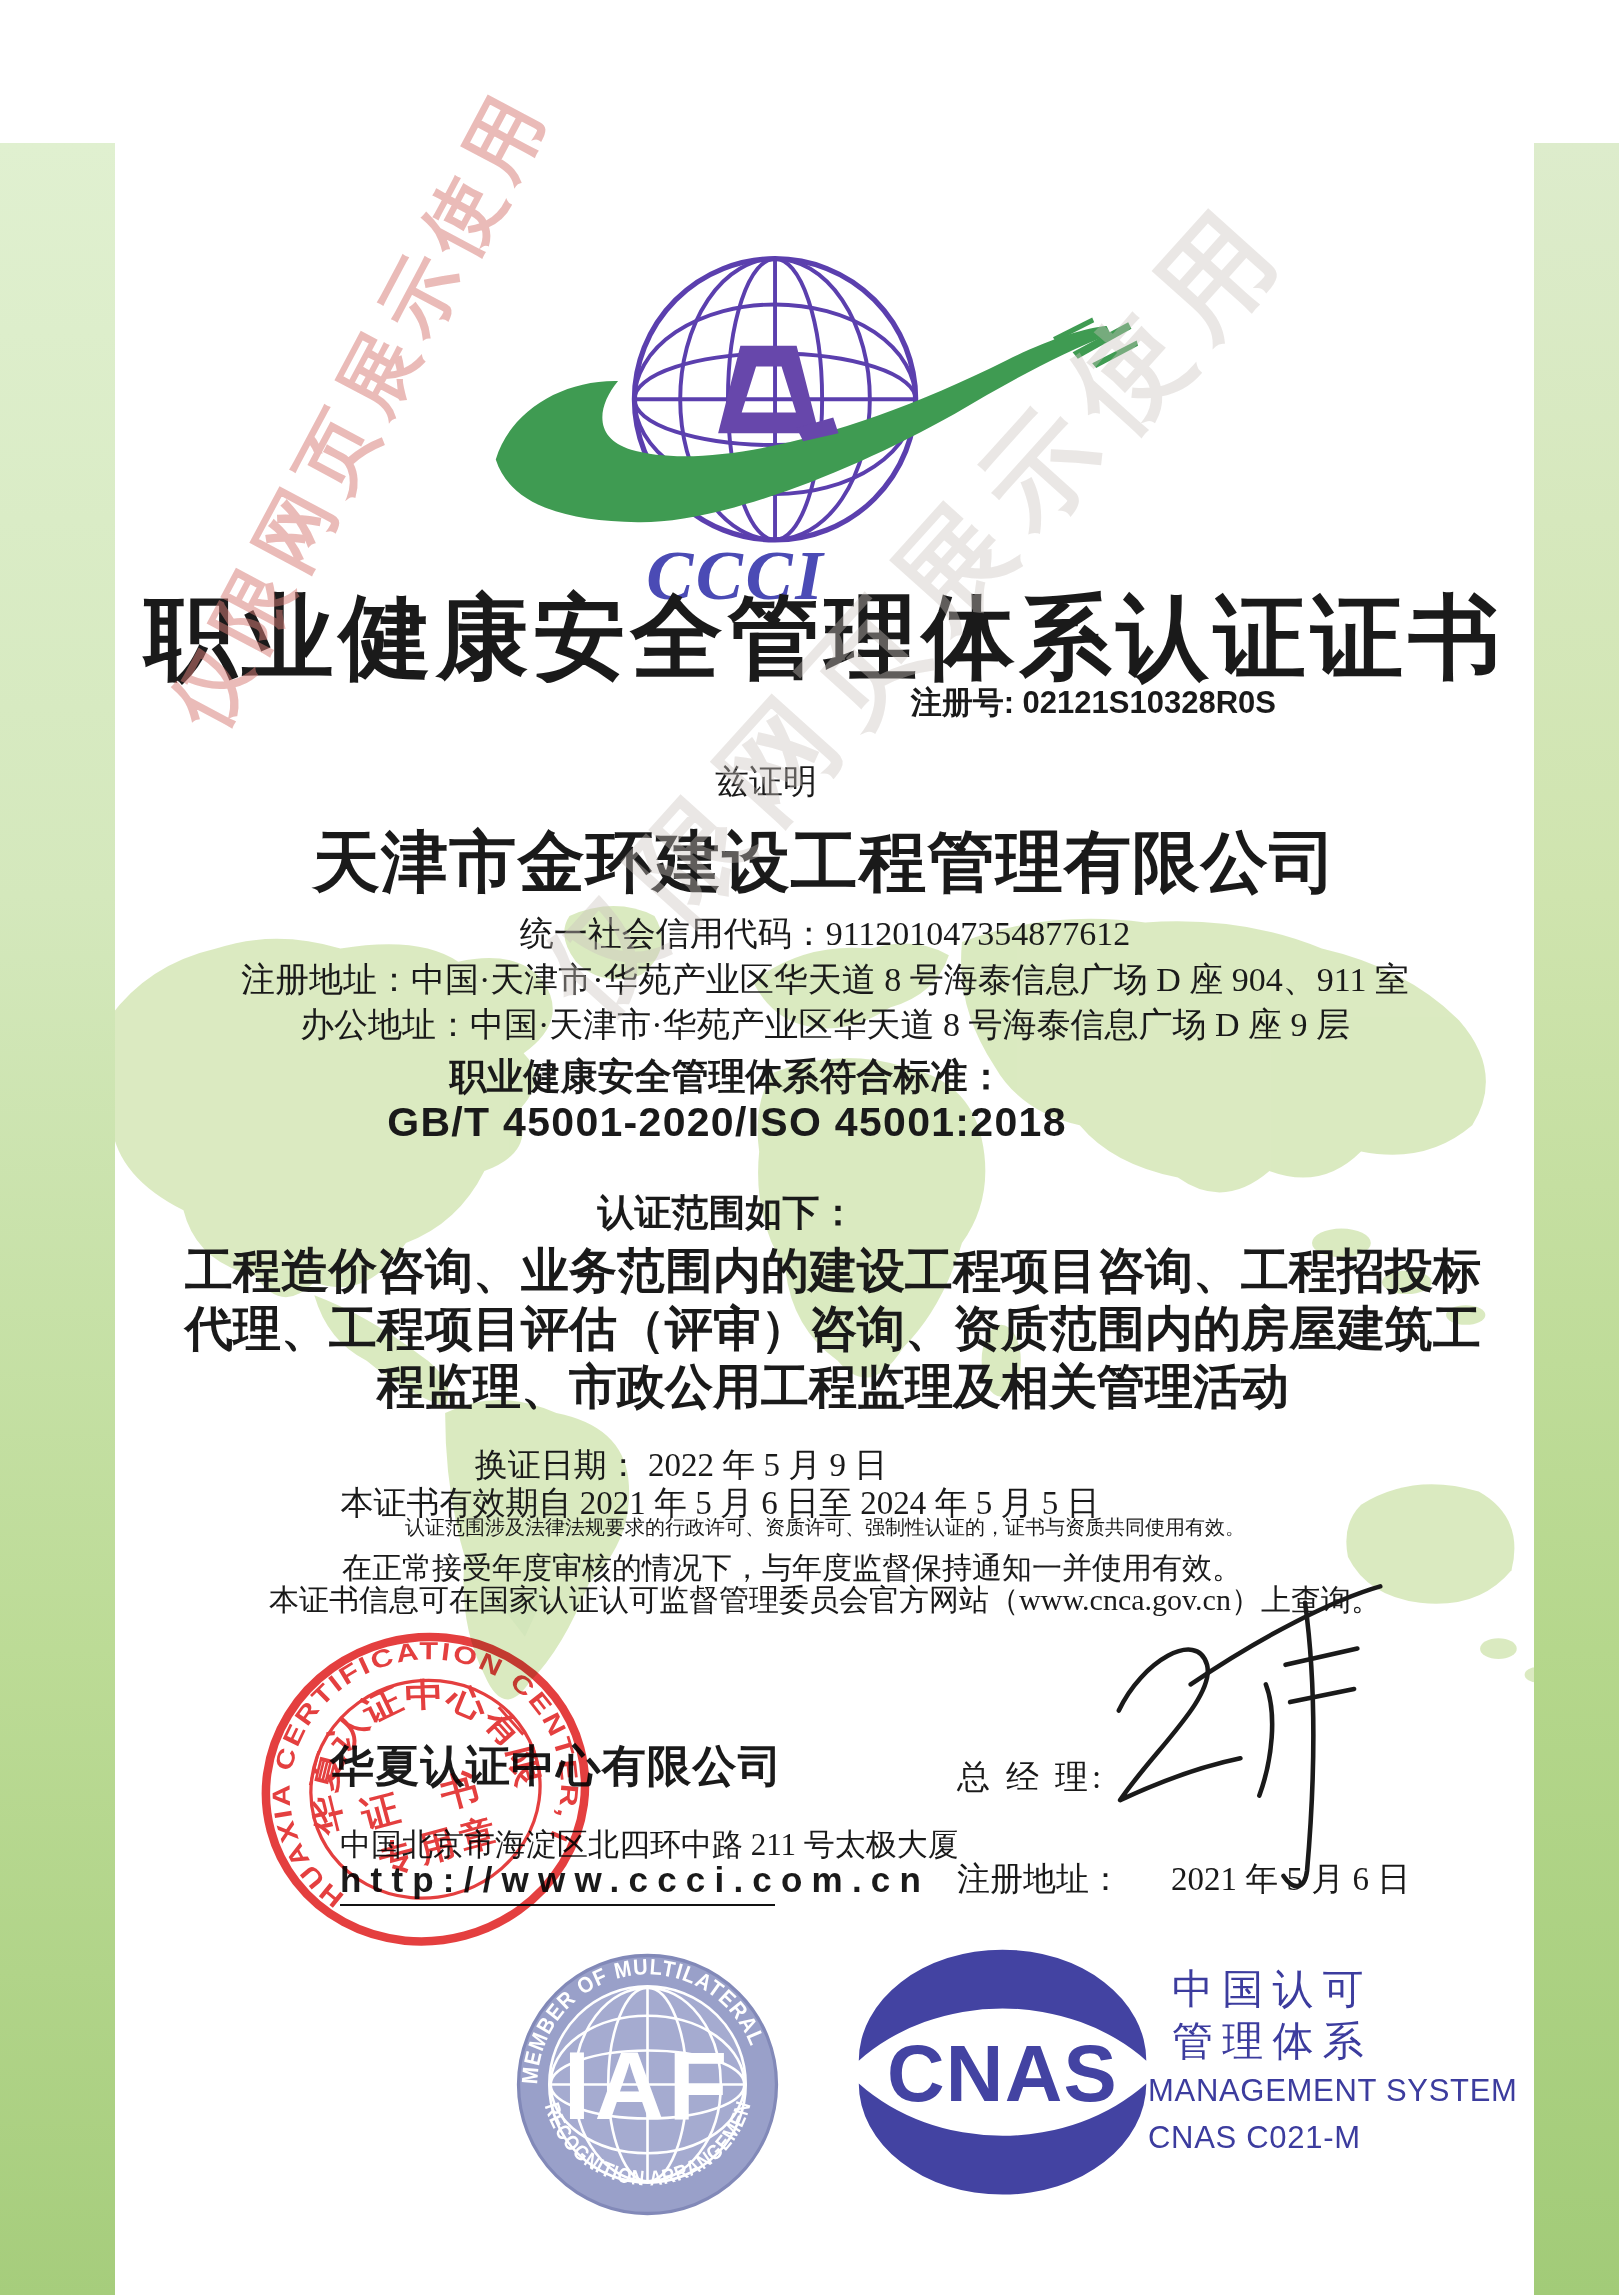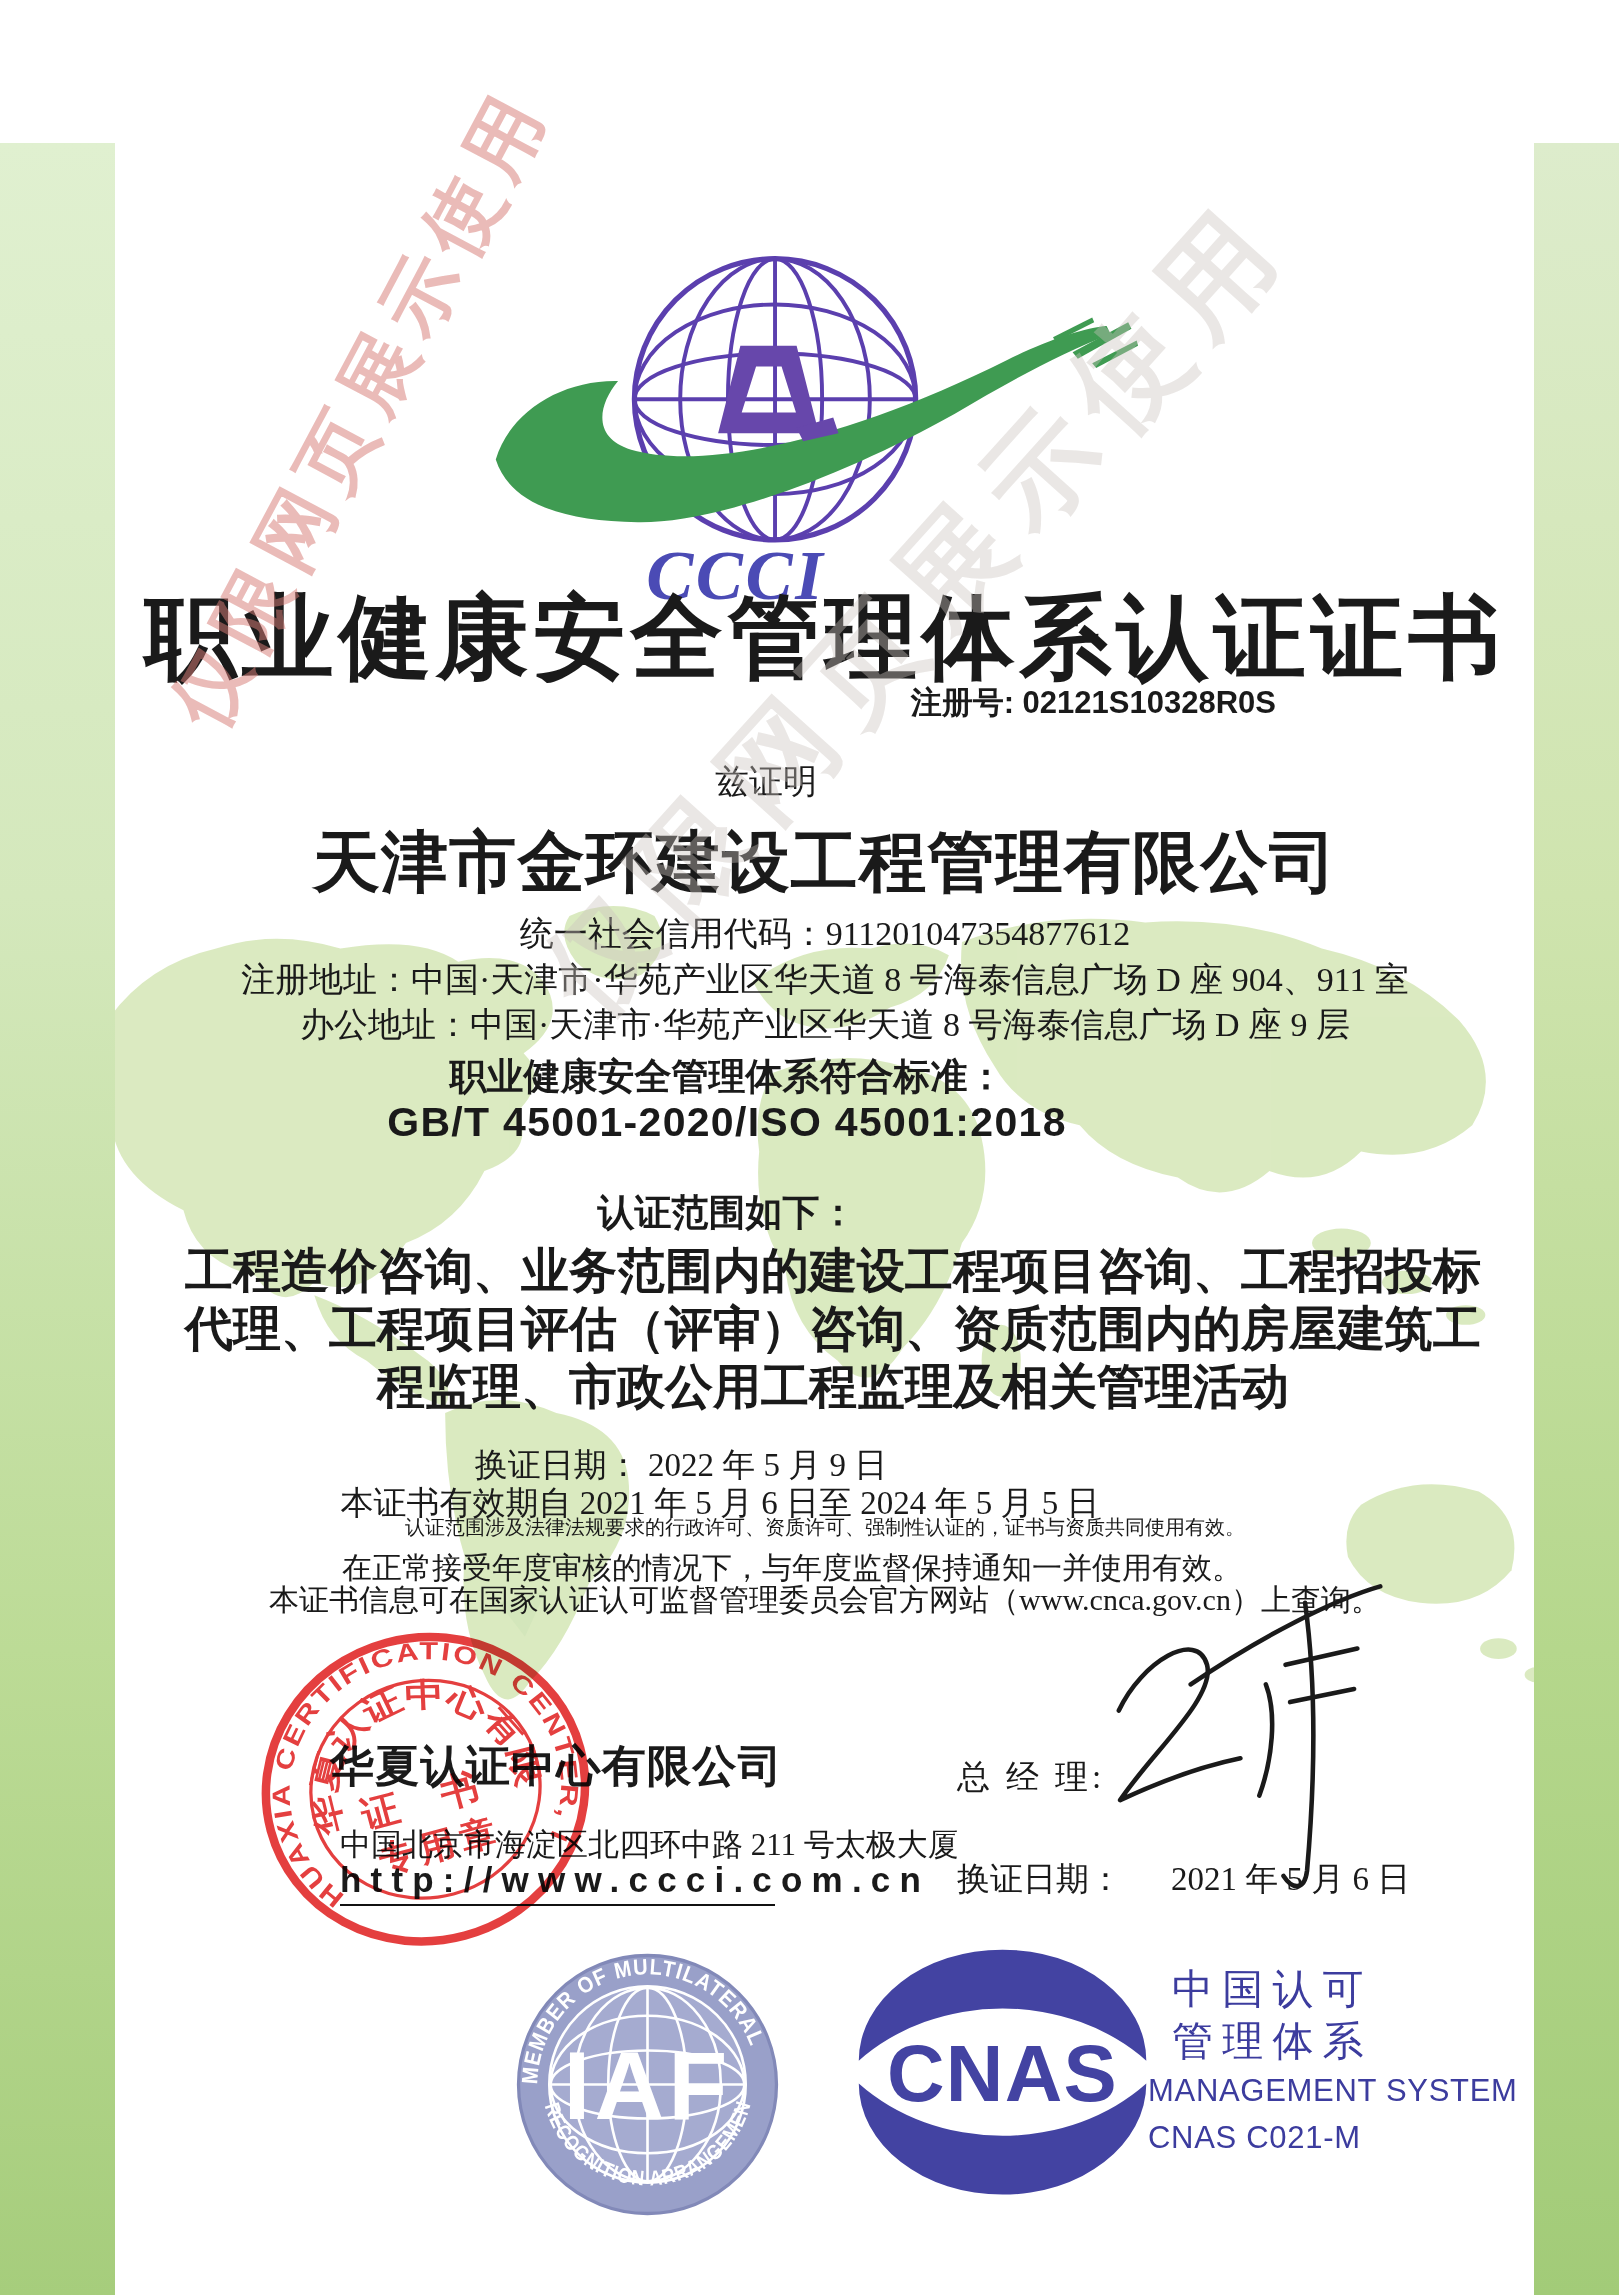--- a/index.html
+++ b/index.html
@@ -130,21 +130,21 @@
   <div class="line renew">换证日期：  2022 年 5 月 9 日</div>
   <div class="line valid">本证书有效期自 2021 年 5 月 6 日至 2024 年 5 月 5 日</div>
   <div class="line note1">认证范围涉及法律法规要求的行政许可、资质许可、强制性认证的，证书与资质共同使用有效。</div>
   <div class="line note2">在正常接受年度审核的情况下，与年度监督保持通知一并使用有效。</div>
   <div class="line note3">本证书信息可在国家认证认可监督管理委员会官方网站（www.cnca.gov.cn）上查询。</div>
 
   <div class="issuer-name">华夏认证中心有限公司</div>
   <div class="issuer-addr">中国北京市海淀区北四环中路 211 号太极大厦</div>
   <div class="issuer-site">http://www.ccci.com.cn</div>
   <div class="gm-label">总 经 理:</div>
-  <div class="issue-label">换证日期：</div>
+  <div class="issue-label">注册地址：</div>
   <div class="issue-value">2021 年 5 月 6 日</div>
 
   <svg class="sig-svg" width="366" height="340" viewBox="0 0 560 520">
     <g fill="none" stroke="#1a1a1a" stroke-width="7" stroke-linecap="round" stroke-linejoin="round">
       <path d="M 90 215 C 125 140 210 90 225 145 C 238 195 140 280 92 352 C 150 325 218 300 276 288"></path>
       <path d="M 315 175 C 332 220 325 290 305 345"></path>
       <path d="M 200 175 C 310 100 420 45 490 25"></path>
       <path d="M 375 50 C 390 160 392 300 378 460 C 374 492 355 488 342 468"></path>
       <path d="M 345 145 L 455 120"></path>
       <path d="M 352 202 L 450 182"></path>

